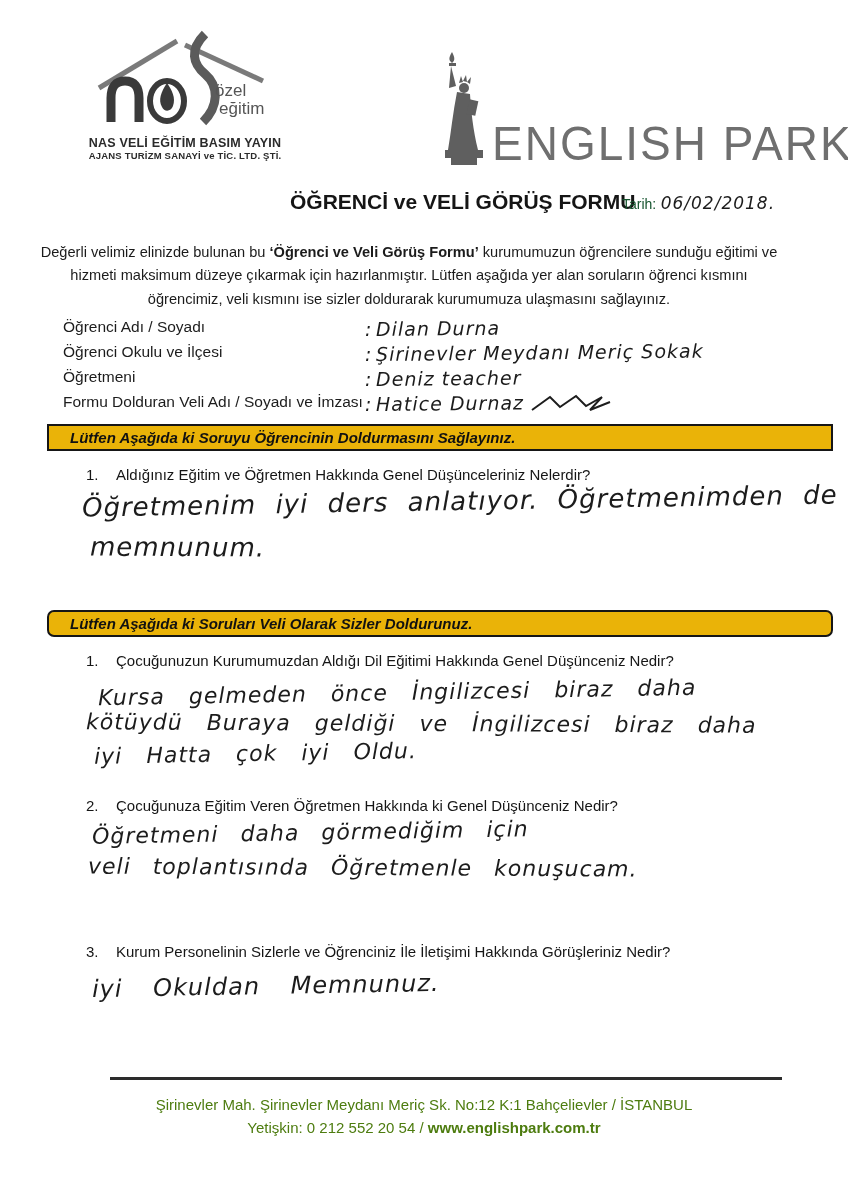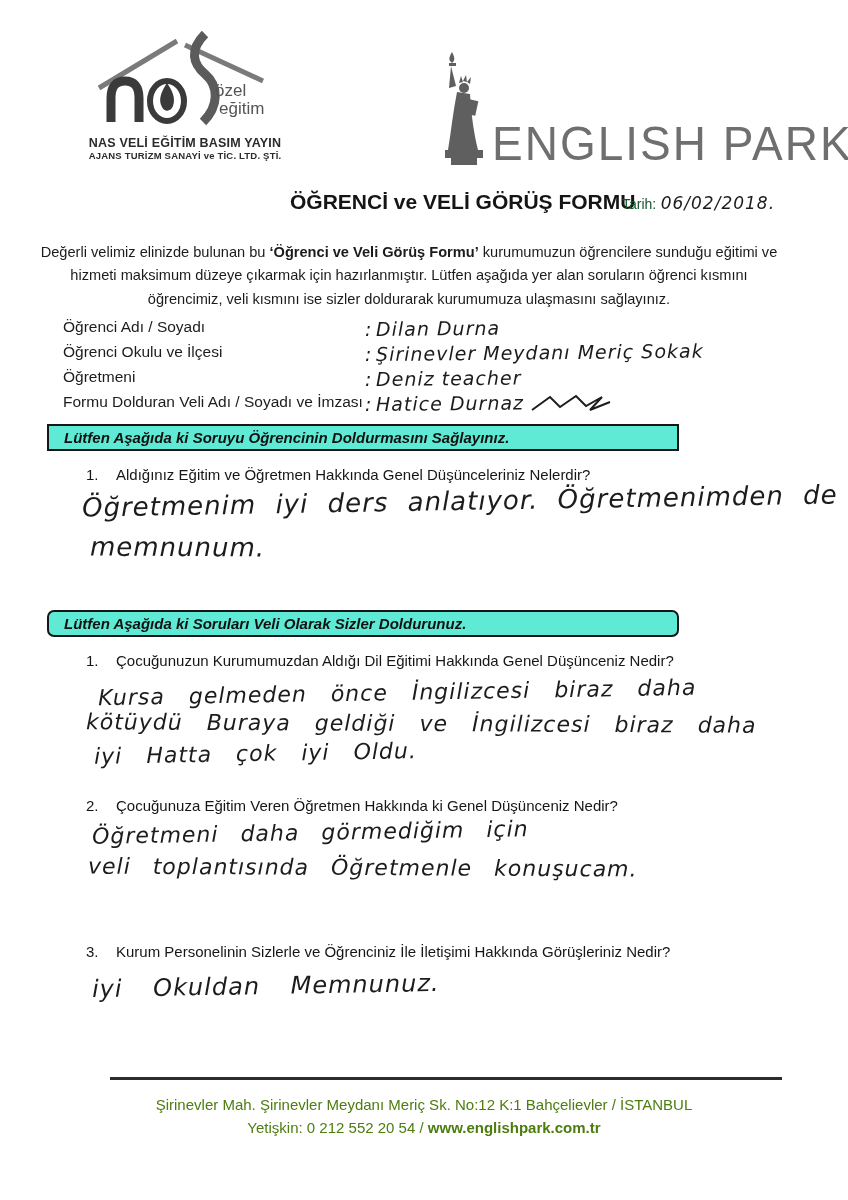--- a/index.html
+++ b/index.html
@@ -31,23 +31,23 @@
     font-size:14.6px; line-height:1.6; color:#1b1b1b;
   }
   .intro b { font-weight:bold; }
 
   .fields { left:63px; top:318px; }
   .field-row { display:flex; height:25px; align-items:flex-start; }
   .field-label { width:302px; font-size:15.5px; color:#1c1c1c; white-space:nowrap; }
   .field-value { display:flex; align-items:center; white-space:nowrap; }
 
   .section-box {
-    left:47px; width:632px; height:27px;
-    border:2px solid #161616; background:#5eead4;
-    display:flex; align-items:center; padding-left:15px; box-sizing:border-box;
+    left:47px; width:786px; height:27px;
+    border:2px solid #161616; background:#eab308;
+    display:flex; align-items:center; padding-left:21px; box-sizing:border-box;
   }
   .section-box .hdr { font-size:15px; font-weight:bold; font-style:italic; color:#111; white-space:nowrap; }
 
   .question { display:flex; gap:14px; font-size:15px; color:#161616; white-space:nowrap; }
   .q-num { width:16px; }
 
   
   .hw {
     font-family:"DejaVu Sans", sans-serif; font-style:italic;
     color:#1c1c1c; white-space:nowrap; letter-spacing:1px;

